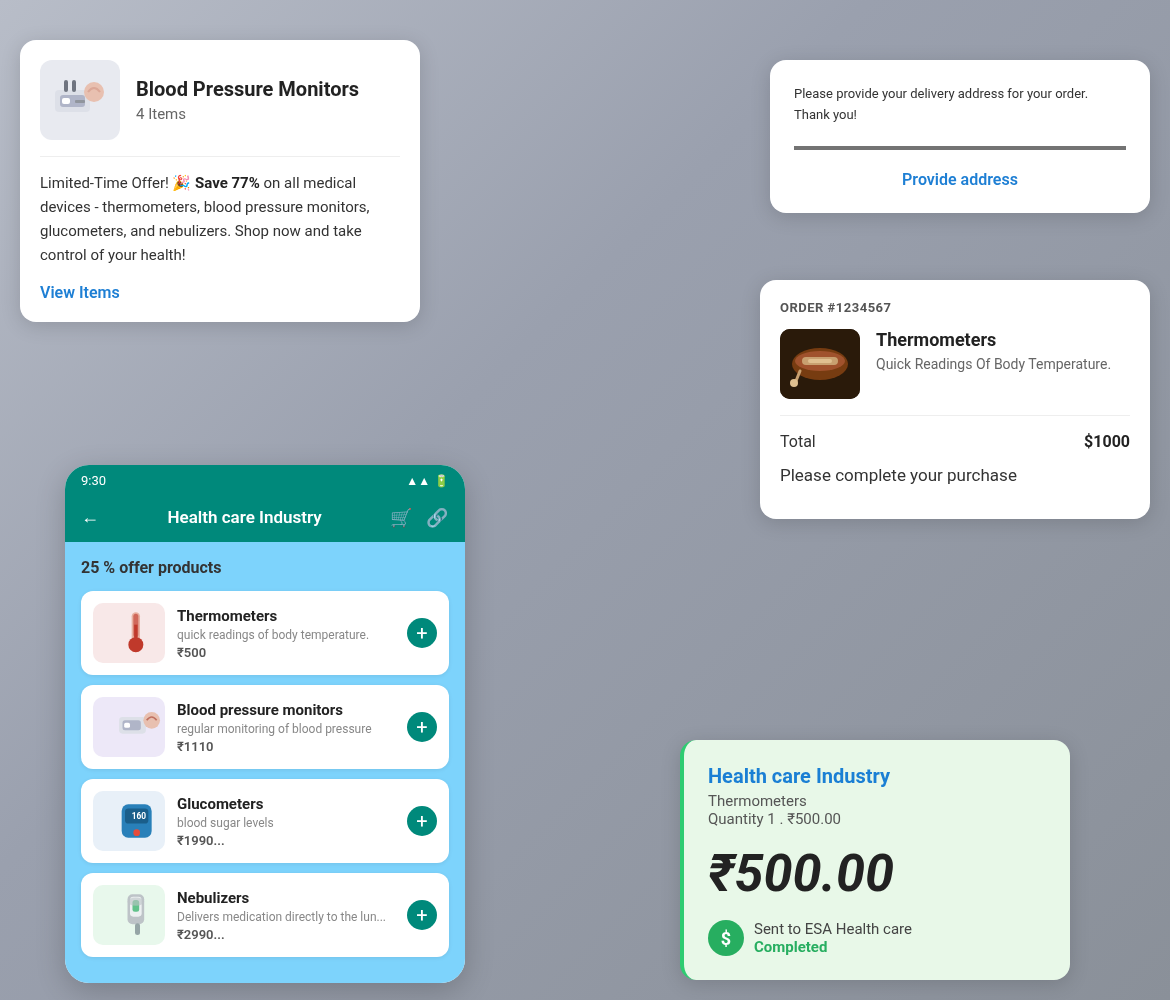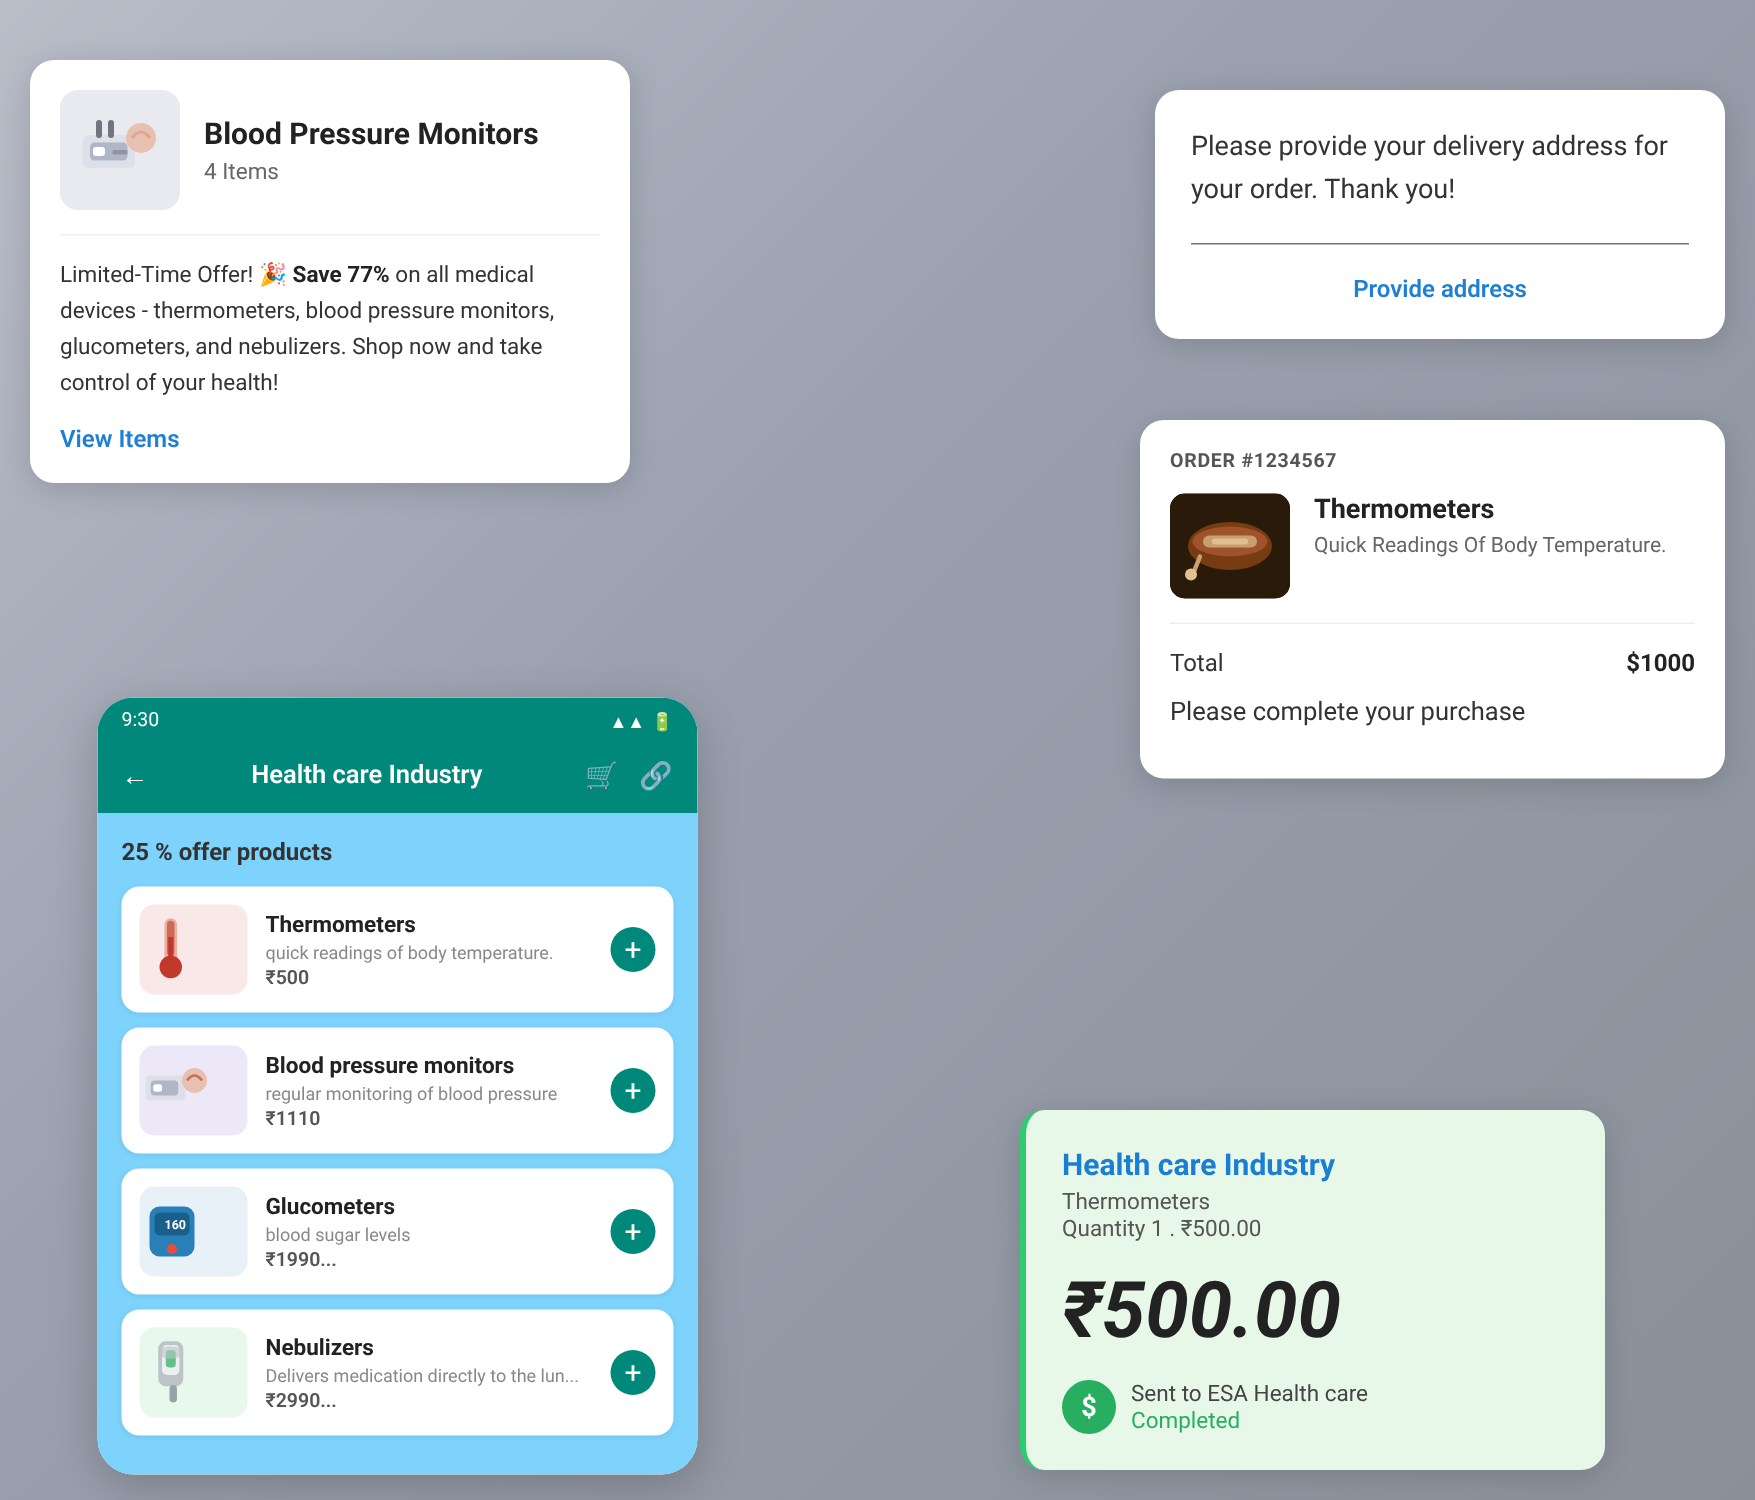--- a/index.html
+++ b/index.html
@@ -90,25 +90,25 @@
       top: 60px;
       right: 20px;
       width: 380px;
       background: #fff;
       border-radius: 16px;
       padding: 24px;
       box-shadow: 0 4px 20px rgba(0,0,0,0.15);
       z-index: 10;
     }
     .card-delivery .delivery-text {
-      font-size: 18px;
+      font-size: 13px;
       color: #333;
       line-height: 1.6;
       margin-bottom: 20px;
-      border-bottom: 1px solid #737373;
+      border-bottom: 4px solid #737373;
       padding-bottom: 20px;
     }
     .provide-address-btn {
       color: #1e7fd4;
       font-size: 16px;
       font-weight: 600;
       cursor: pointer;
       display: block;
       text-align: center;
       text-decoration: none;
@@ -255,21 +255,21 @@
       box-shadow: 0 1px 4px rgba(0,0,0,0.08);
     }
     .product-list-thumb {
       width: 72px;
       height: 60px;
       border-radius: 10px;
       background: #e0e0e0;
       flex-shrink: 0;
       display: flex;
       align-items: center;
-      justify-content: flex-start;
+      justify-content: flex-end;
       overflow: hidden;
     }
     .product-list-info {
       flex: 1;
     }
     .product-list-info .pname {
       font-size: 15px;
       font-weight: 700;
       color: #222;
       margin-bottom: 3px;
@@ -352,21 +352,21 @@
       font-size: 18px;
       font-weight: 700;
       flex-shrink: 0;
     }
     .sent-info .sent-to {
       font-size: 15px;
       color: #444;
     }
     .sent-info .completed {
       font-size: 15px;
-      font-weight: 400;
+      font-weight: 700;
       color: #27ae60;
     }
 
     
     .signal-icons {
       display: flex;
       align-items: center;
       gap: 4px;
       font-size: 12px;
     }

